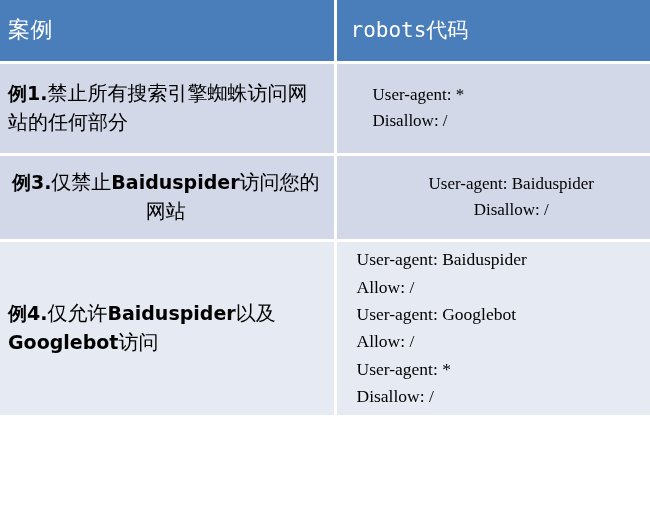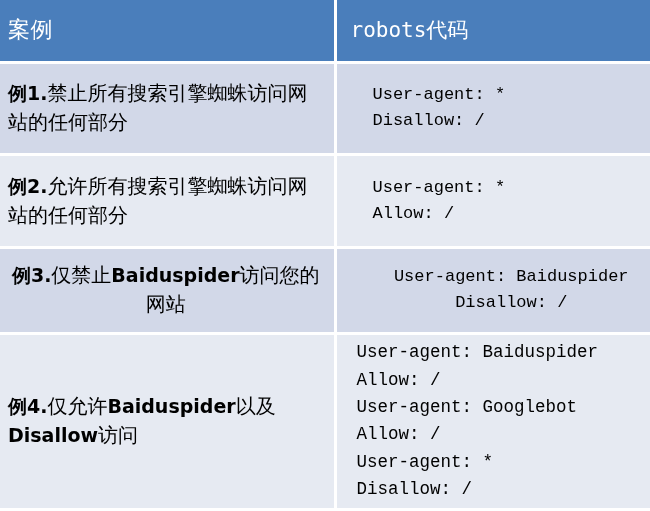--- a/index.html
+++ b/index.html
@@ -75,21 +75,21 @@
     padding: 0 10px 0 8px;
     border-right: 3px solid #ffffff;
   }
   td.case-cell .bold {
     font-family: "DejaVu Sans", sans-serif;
     font-weight: bold;
     font-size: 19px;
   }
 
   td.code-cell {
-    font-family: Liberation Mono, monospace;
+    font-family: Liberation Serif, serif;
     font-size: 17px;
     line-height: 1.53;
     color: #000000;
     padding-left: 36px;
     white-space: pre-line;
   }
   tbody tr.r4 td.code-cell {
     padding-left: 20px;
     font-size: 17.5px;
     line-height: 1.56;
@@ -112,34 +112,29 @@
   </thead>
 
   <tbody>
 
     <tr class="row-dark r1">
       <td class="case-cell"><span class="bold">例1.</span><span>禁止所有搜索引擎蜘蛛访问网站的任何部分</span></td>
       <td class="code-cell">User-agent: *
 Disallow: /</td>
     </tr>
 
-    <tr class="row-light r2">
-      <td class="case-cell"><span class="bold">例2.</span><span>允许所有搜索引擎蜘蛛访问网站的任何部分</span></td>
-      <td class="code-cell">User-agent: *
-Allow: /</td>
-    </tr>
 
     <tr class="row-dark r3">
       <td class="case-cell"><span class="bold">例3.</span><span>仅禁止</span><span class="bold">Baiduspider</span><span>访问您的网站</span></td>
       <td class="code-cell">User-agent: Baiduspider
 Disallow: /</td>
     </tr>
 
     <tr class="row-light r4">
-      <td class="case-cell"><span class="bold">例4.</span><span>仅允许</span><span class="bold">Baiduspider</span><span>以及</span><span class="bold">Disallow</span><span>访问</span></td>
+      <td class="case-cell"><span class="bold">例4.</span><span>仅允许</span><span class="bold">Baiduspider</span><span>以及</span><span class="bold">Googlebot</span><span>访问</span></td>
       <td class="code-cell">User-agent: Baiduspider
 Allow: /
 User-agent: Googlebot
 Allow: /
 User-agent: *
 Disallow: /</td>
     </tr>
 
   </tbody>
 </table>

